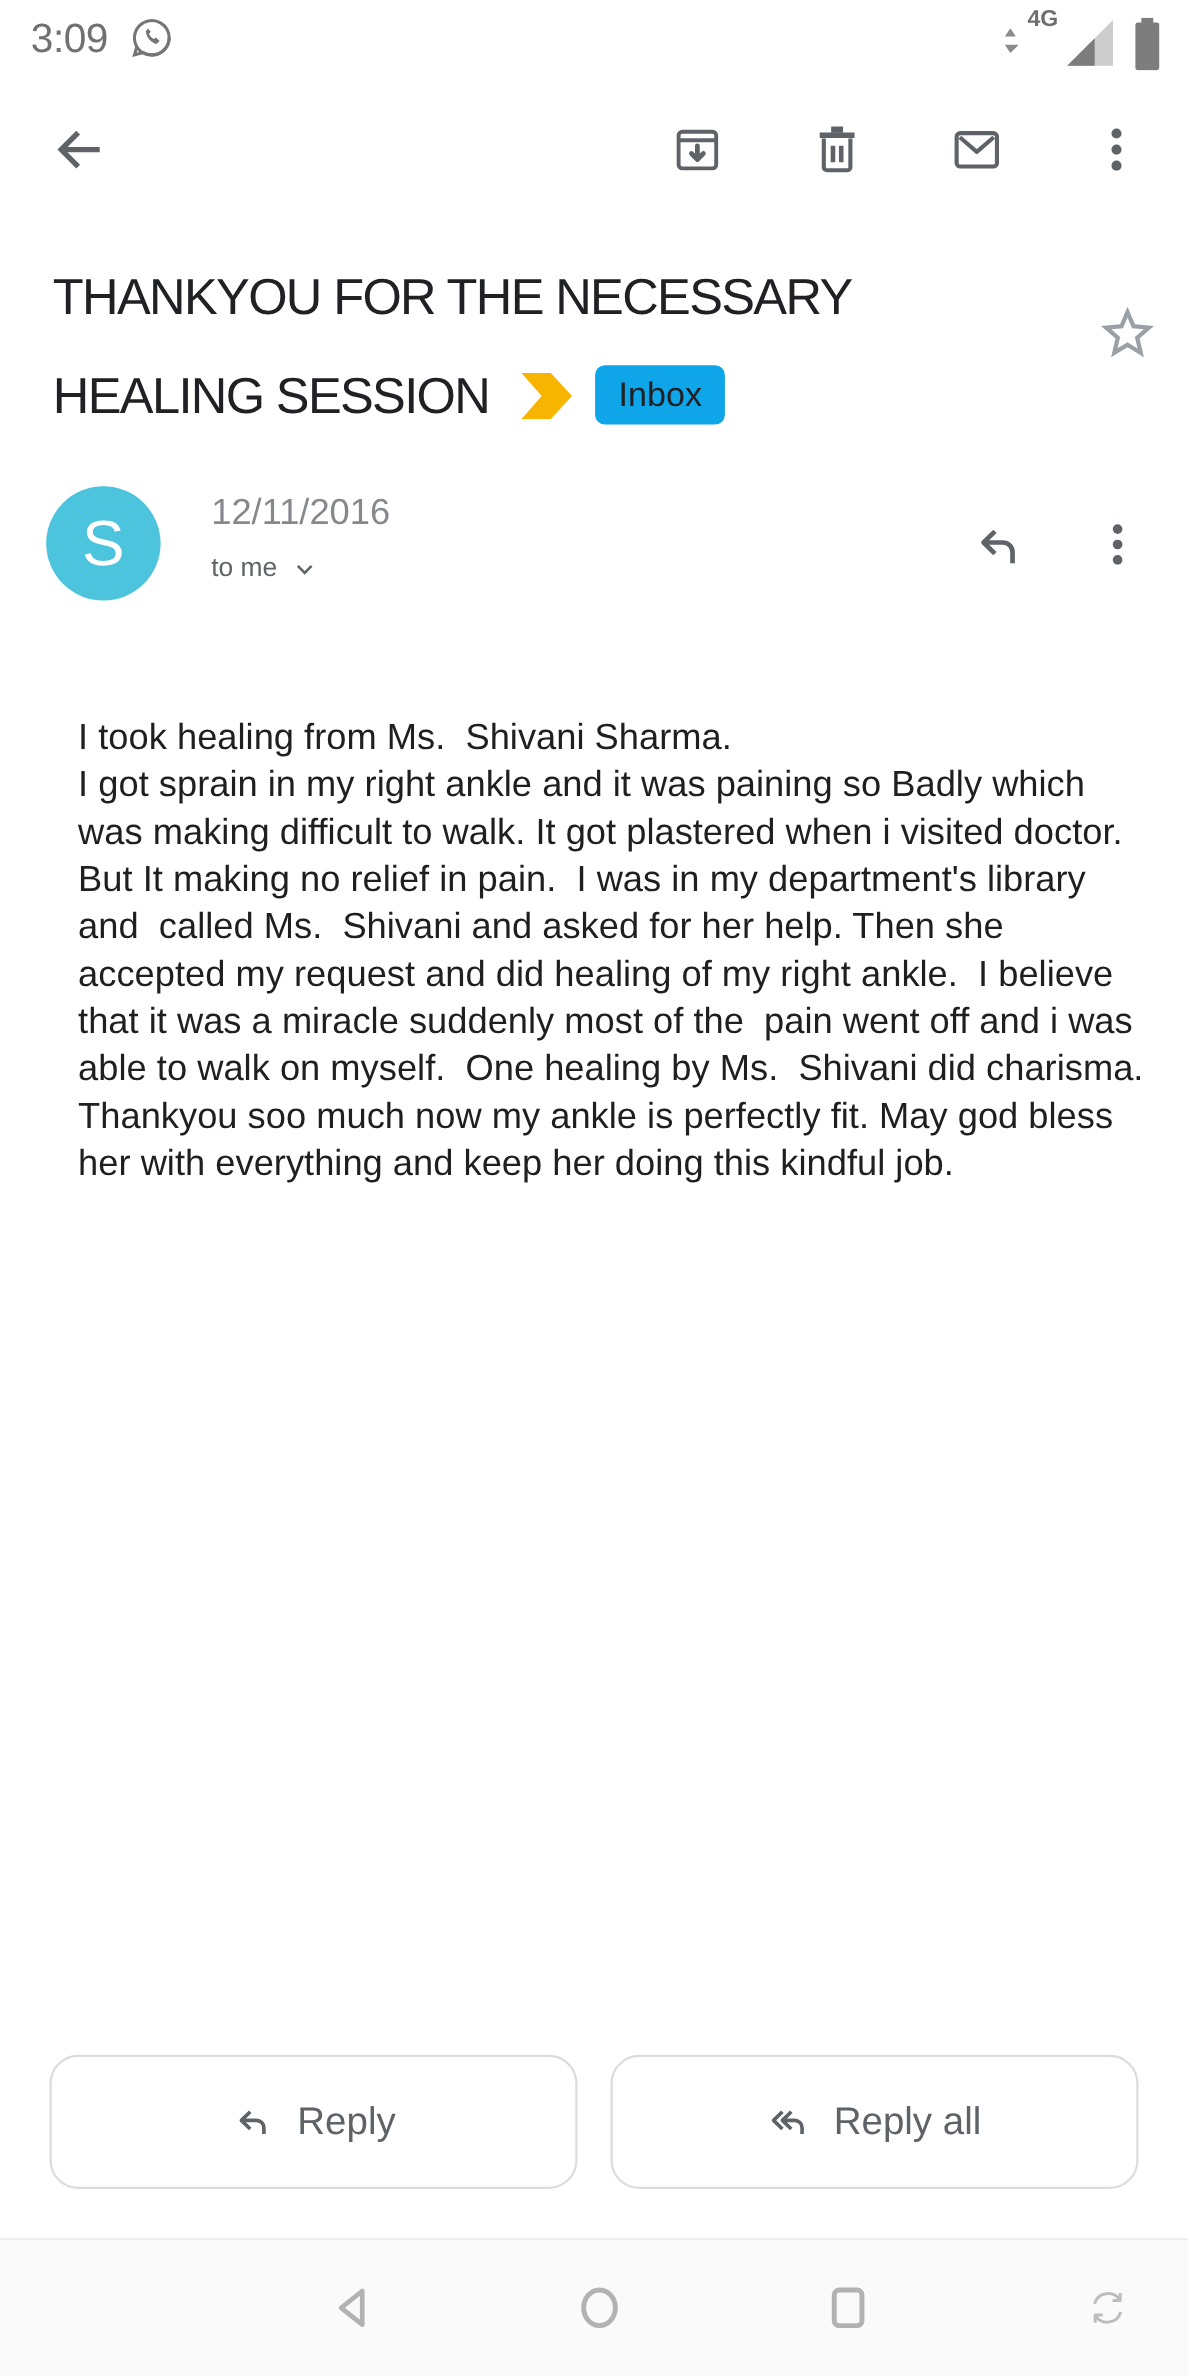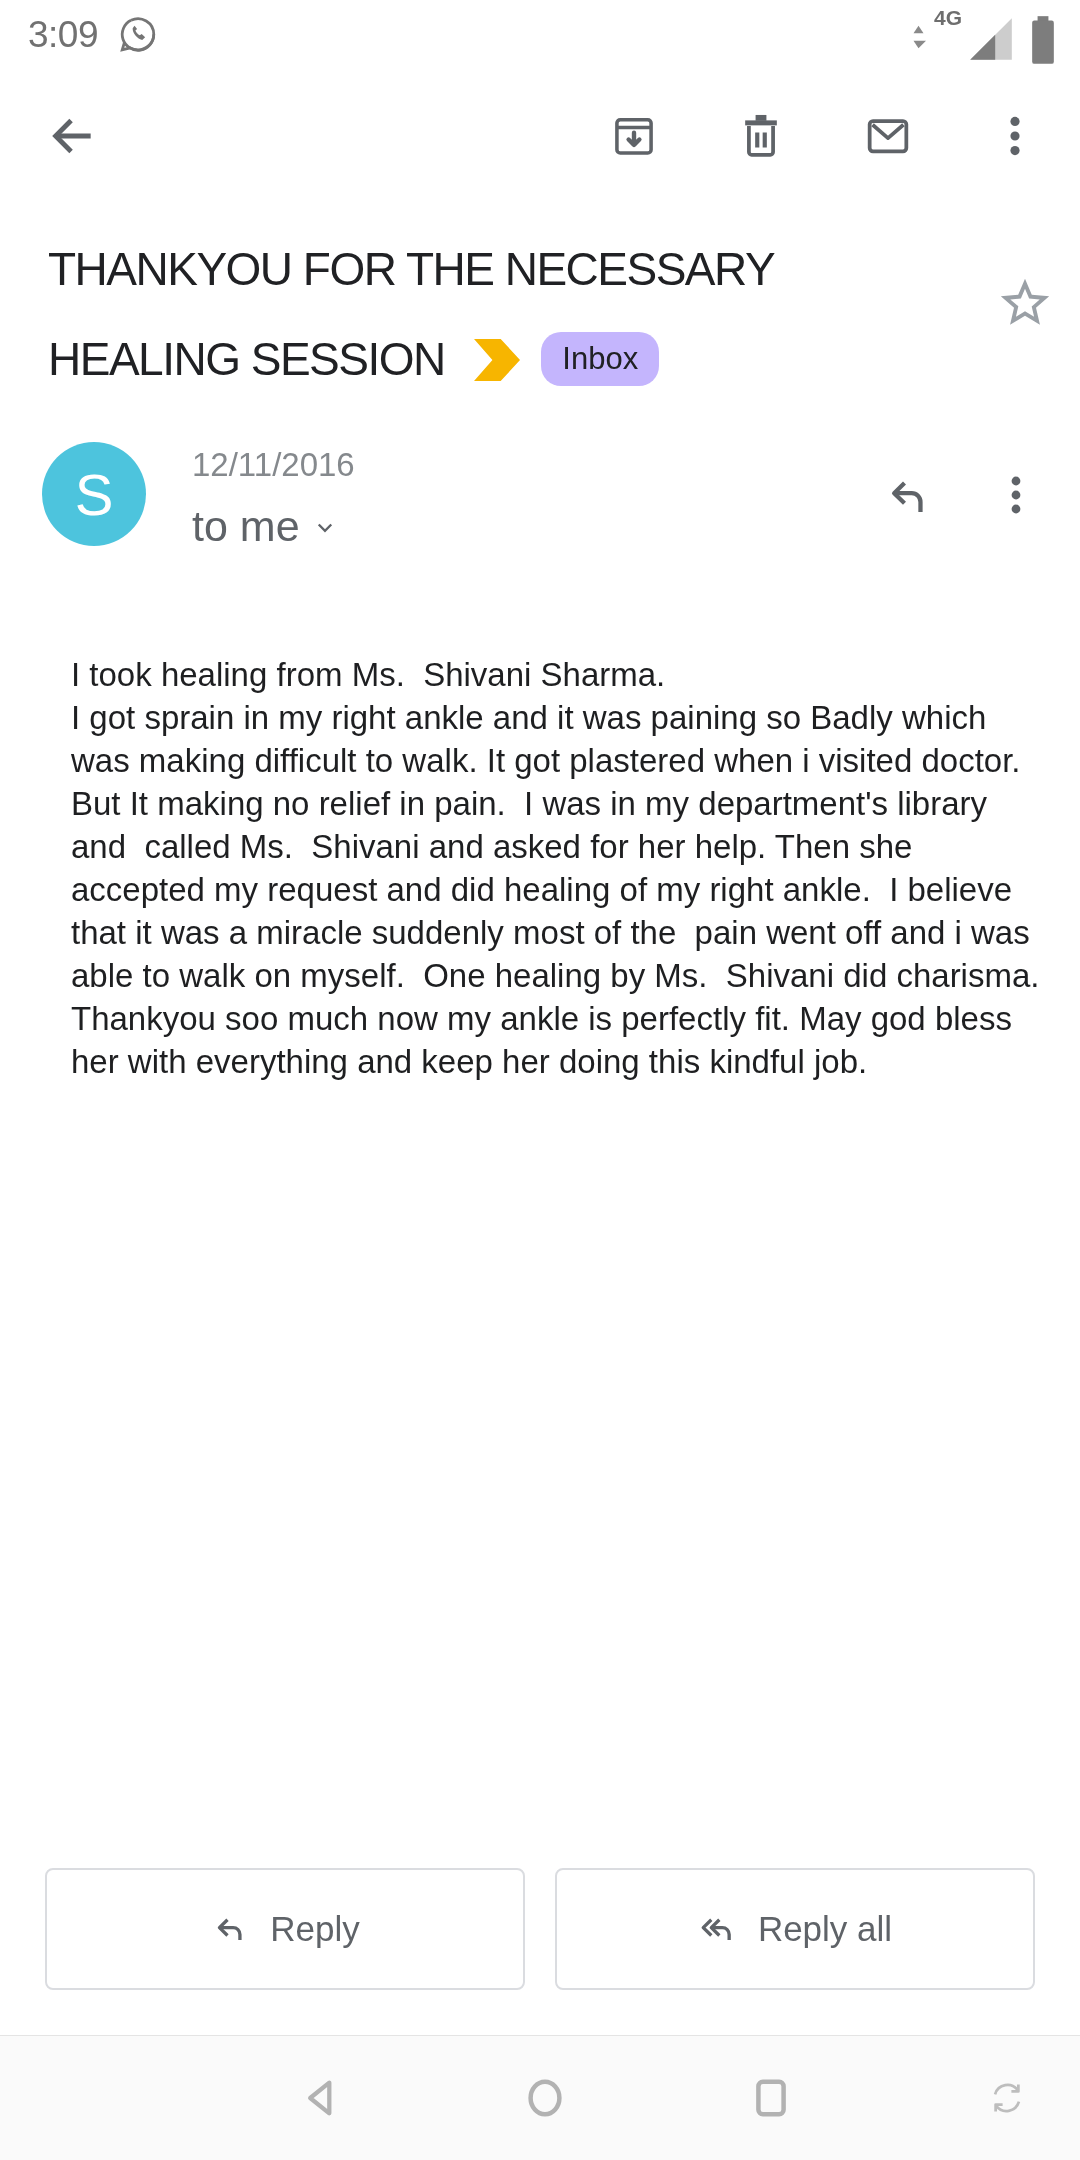--- a/index.html
+++ b/index.html
@@ -18,42 +18,42 @@
   
   .app-bar { height:96px; margin-top:24px; display:flex; align-items:center; padding:0 40px 0 44px; }
   .icon-btn { background:none; border:none; cursor:pointer; color:#5f6368; display:inline-flex; align-items:center; justify-content:center; padding:0; }
   .app-bar-actions { margin-left:auto; display:flex; align-items:center; gap:77px; }
 
   
   .subject-block { position:relative; margin-top:40px; padding-left:48px; }
   .subject-text-wrap { width:910px; font-size:46px; line-height:90px; letter-spacing:-1.5px; color:#202124; font-weight:400; }
   .important-marker { display:inline-block; width:46px; height:42px; background:#f7b500; margin:0 10px 0 18px; vertical-align:-6px;
       clip-path:polygon(0 0, 58% 0, 100% 50%, 58% 100%, 0 100%, 40% 50%); }
-  .inbox-chip { display:inline-block; background:#c4b5fd; color:#202124; border-radius:20px; font-size:31px; letter-spacing:0;
+  .inbox-chip { display:inline-block; background:#0ea5e9; color:#202124; border-radius:9px; font-size:31px; letter-spacing:0;
       line-height:1; padding:11px 21px 12px; vertical-align:6px; }
   .star-btn { position:absolute; right:26px; top:50px; color:#9aa0a6; background:none; border:none; cursor:pointer; }
 
   
   .sender-row { margin-top:38px; display:flex; align-items:flex-start; padding:0 40px 0 42px; }
   .avatar { width:104px; height:104px; border-radius:50%; background:#4dc4dd; color:#ffffff; display:flex; align-items:center; justify-content:center;
       font-size:58px; font-weight:400; flex:0 0 auto; }
   .sender-meta { margin-left:46px; padding-top:4px; }
   .sender-line1 { display:flex; align-items:baseline; gap:16px; }
   .sender-name { font-size:37px; font-weight:700; color:#202124; letter-spacing:-0.3px; }
   .sender-date { font-size:33px; color:#85898d; }
-  .sender-line2 { margin-top:18px; display:flex; align-items:center; gap:10px; font-size:43px; color:#5f6368; cursor:pointer; }
+  .sender-line2 { margin-top:18px; display:flex; align-items:center; gap:10px; font-size:24px; color:#5f6368; cursor:pointer; }
   .sender-actions { margin-left:auto; display:flex; align-items:center; gap:56px; padding-top:26px; }
 
   
   .email-body { margin-top:102px; padding:0 30px 0 45px; font-size:33px; line-height:43px; color:#1e1f21; white-space:pre-wrap;margin-left:26px; }
   .spacer { flex:1 1 auto; }
 
   
   .action-row { display:flex; gap:30px; padding:0 45px; }
-  .action-btn { flex:1 1 0; height:122px; background:#ffffff; border:2px solid #dadce0; border-radius:8px; color:#5f6368;
+  .action-btn { flex:1 1 0; height:122px; background:#ffffff; border:2px solid #dadce0; border-radius:26px; color:#5f6368;
       font-family:"Liberation Sans", sans-serif; font-size:35px; display:flex; align-items:center; justify-content:center; gap:18px; cursor:pointer; }
 
   
   .nav-bar { margin-top:45px; height:125px; background:#fafafa; border-top:1px solid #e4e4e4; position:relative; color:#b2b2b2; }
   .nav-icon { position:absolute; top:50%; transform:translateY(-50%); background:none; border:none; color:#b2b2b2; cursor:pointer; display:flex; }
   .nav-back { left:296px; }
   .nav-home { left:518px; }
   .nav-recents { left:744px; }
   .nav-rotate { left:985px; color:#bdbdbd; }
 

